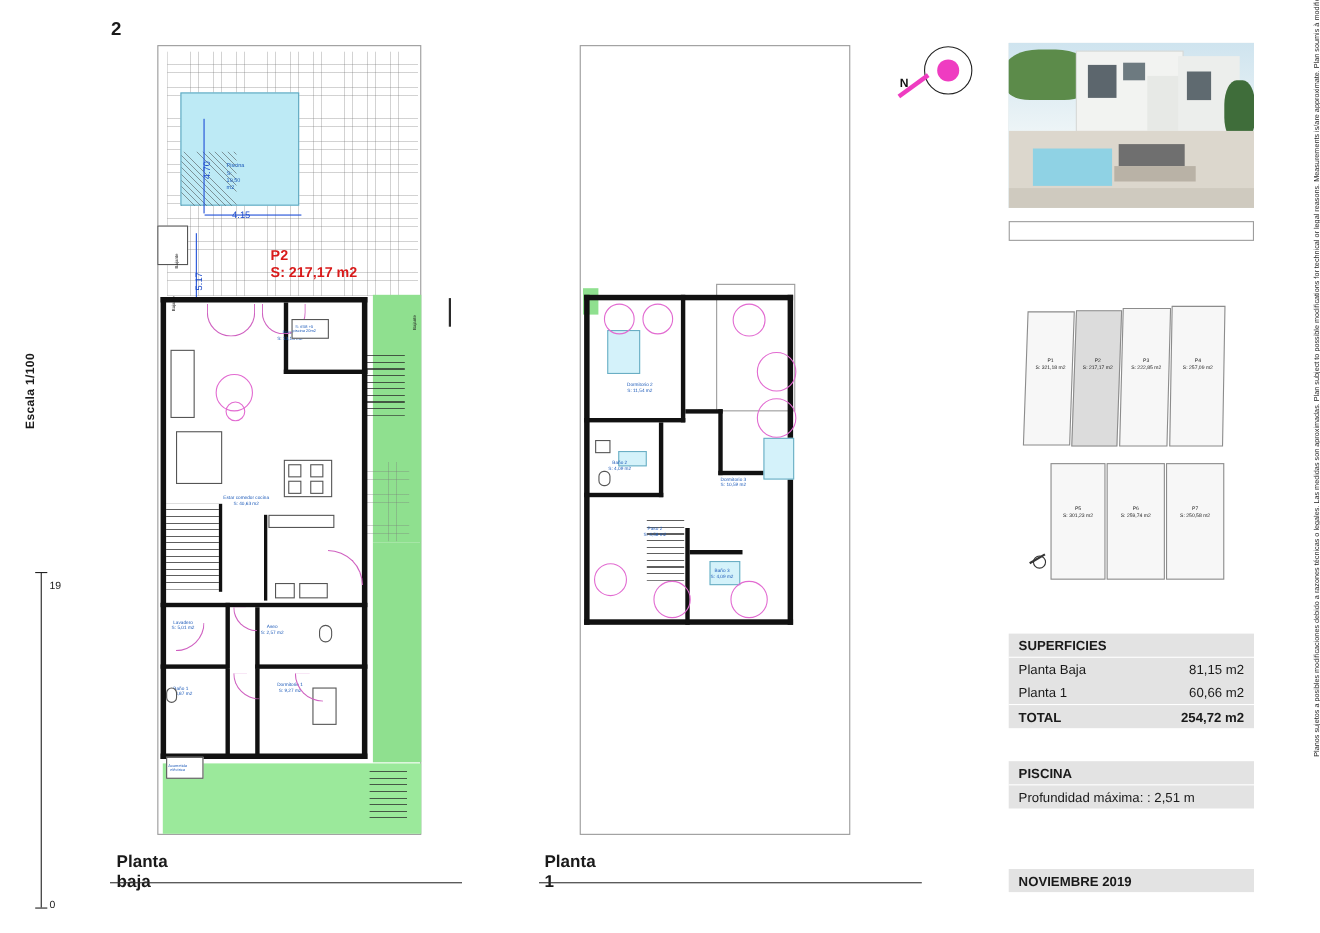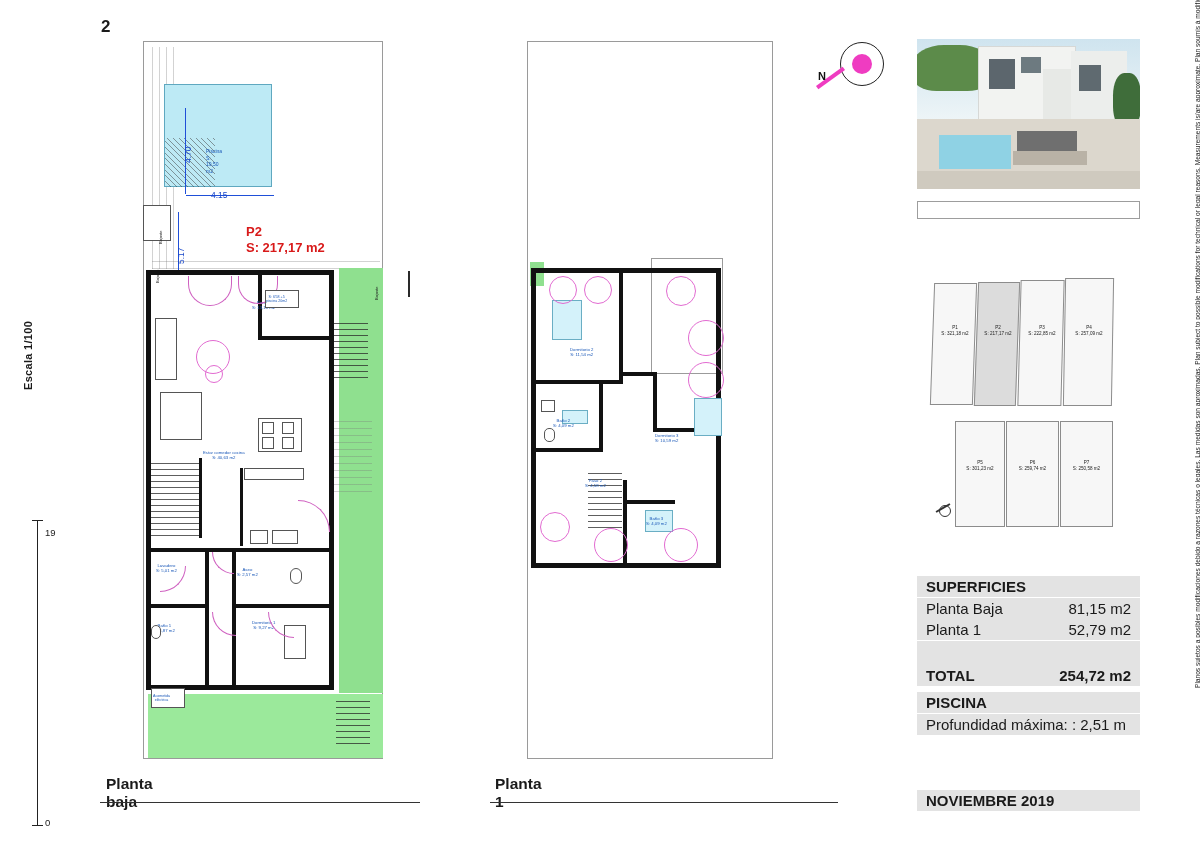--- a/index.html
+++ b/index.html
@@ -127,24 +127,24 @@
     position:absolute; font-size:4.6px; text-align:center; line-height:1.35;
     color:#1c1c1c; white-space:nowrap;
   }
 
   .table {
     position:absolute; left:917px; width:223px; background:#e3e3e3;
   }
   .trow {
     position:relative; height:21px; display:flex; align-items:center;
     justify-content:space-between; padding:0 9px;
-    font-size:15px;
+    font-size:12px;
   }
   .trow.head { font-weight:bold; }
-  .trow.tot { font-weight:bold;margin-top:24px; }
+  .trow.tot { font-weight:bold; }
   .sep { height:1px; background:#ffffff; }
   .trow .k { white-space:nowrap; }
   .trow .v { white-space:nowrap; font-weight:normal; }
   .trow.tot .v { font-weight:bold; }
 
   .legal {
     position:absolute; right:8px; top:128px; width:560px;
     transform:rotate(-90deg); transform-origin:right top;
     font-size:6.6px; line-height:1.9; color:#1c1c1c; text-align:left;
     white-space:nowrap;
@@ -424,21 +424,21 @@
     <div class="trow head">
       <span class="k">SUPERFICIES</span>
     </div>
     <div class="sep"></div>
     <div class="trow">
       <span class="k">Planta Baja</span>
       <span class="v">81,15 m2</span>
     </div>
     <div class="trow">
       <span class="k">Planta 1</span>
-      <span class="v">52,79 m2</span>
+      <span class="v">60,66 m2</span>
     </div>
     <div class="sep"></div>
     <div class="trow tot">
       <span class="k">TOTAL</span>
       <span class="v">254,72 m2</span>
     </div>
   </div>
 
   <div class="table" style="top:692px;">
     <div class="trow head">

